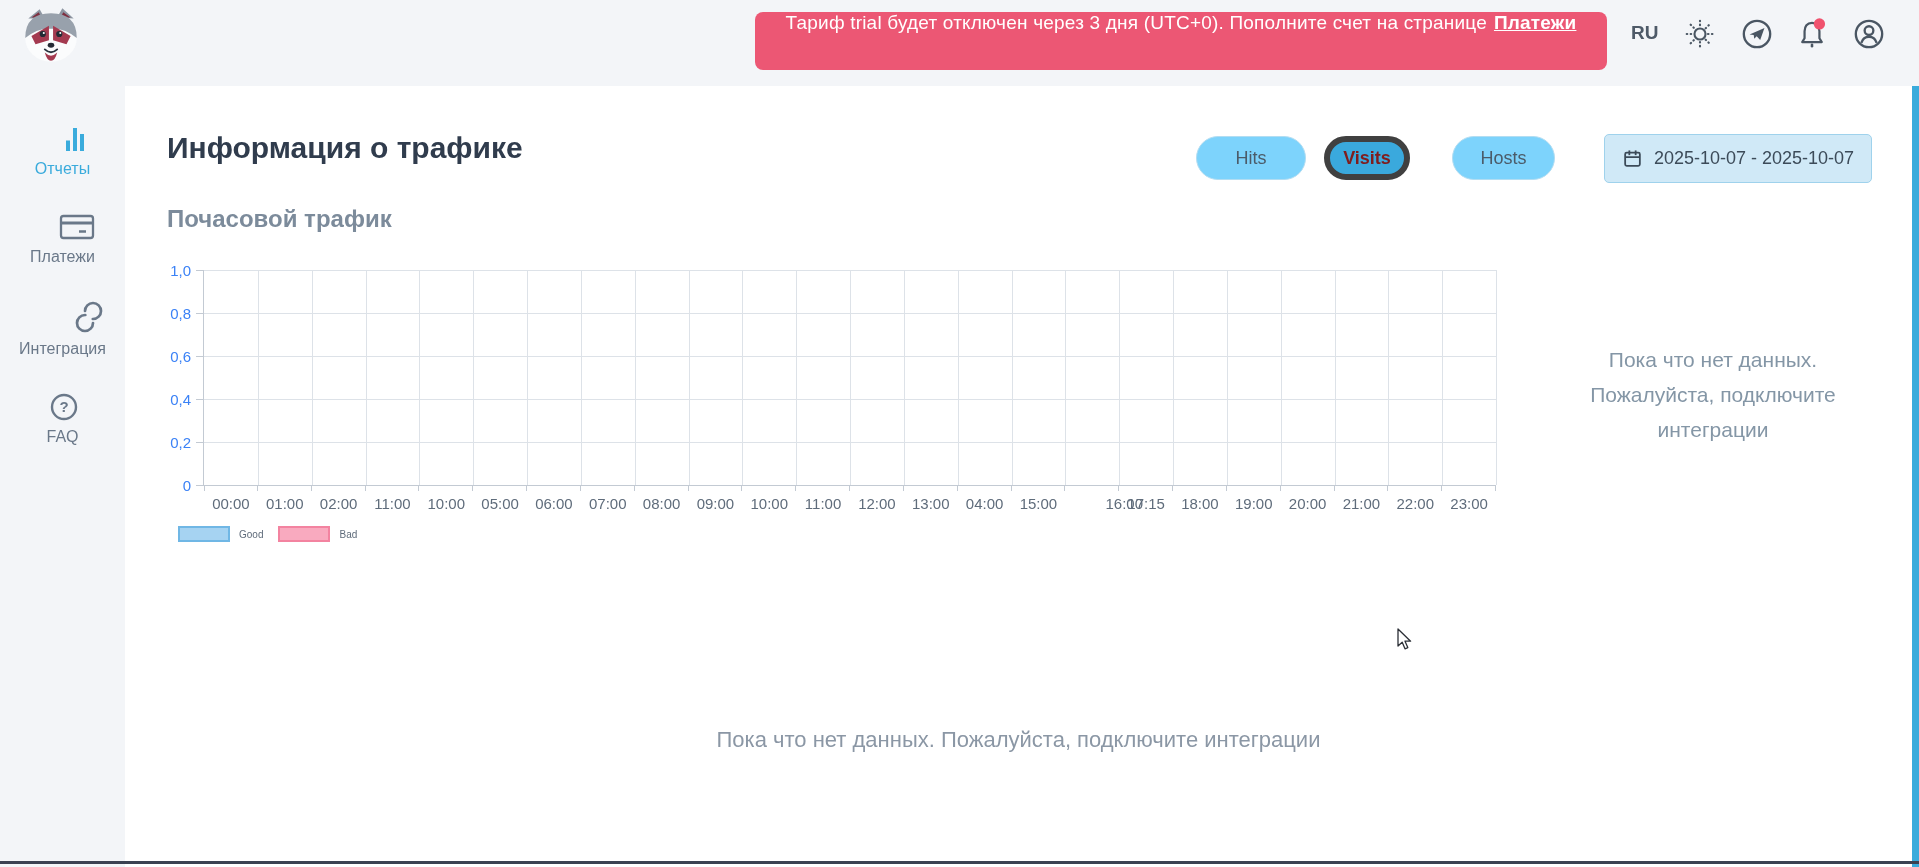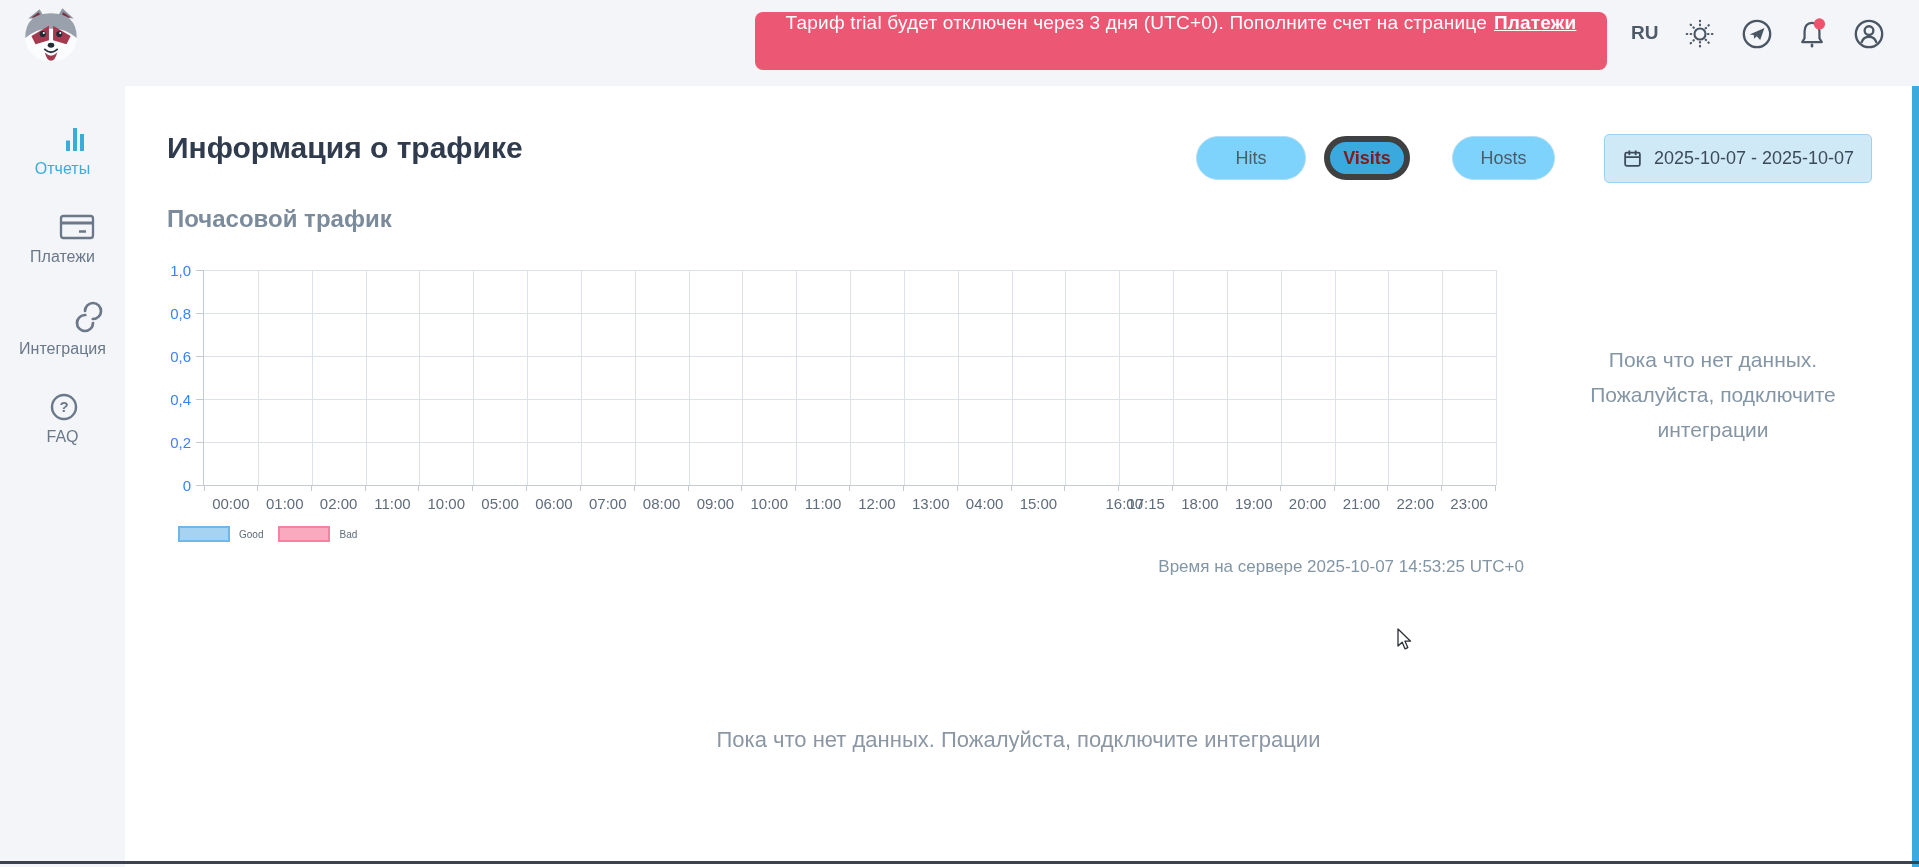--- a/index.html
+++ b/index.html
@@ -322,21 +322,20 @@
             <div class="legend-label">Good</div>
           </div>
           <div class="legend-item">
             <div class="swatch" style="background: rgb(249, 170, 191); border-color: rgb(243, 131, 160);"></div>
             <div class="legend-label">Bad</div>
           </div>
         </div>
       </div>
 
     <div class="side-empty">Пока что нет данных. Пожалуйста, подключите интеграции</div>
-    <div class="server-time">Время на сервере 2025-10-07 14:53:25 UTC+0</div>
     <div class="bottom-empty">Пока что нет данных. Пожалуйста, подключите интеграции</div>
   </main>
 
   <div class="scrollbar-v"></div>
   <div class="bottom-line"></div>
 
   <svg class="cursor" width="22" height="24" viewBox="0 0 22 24">
     <path d="M2 1 L2 18 L6.2 14.2 L9 20.8 L11.8 19.6 L9 13.2 L14.6 13.2 Z" fill="#fff" stroke="#2b2f36" stroke-width="1.3" stroke-linejoin="round"></path>
   </svg>
 </div>

